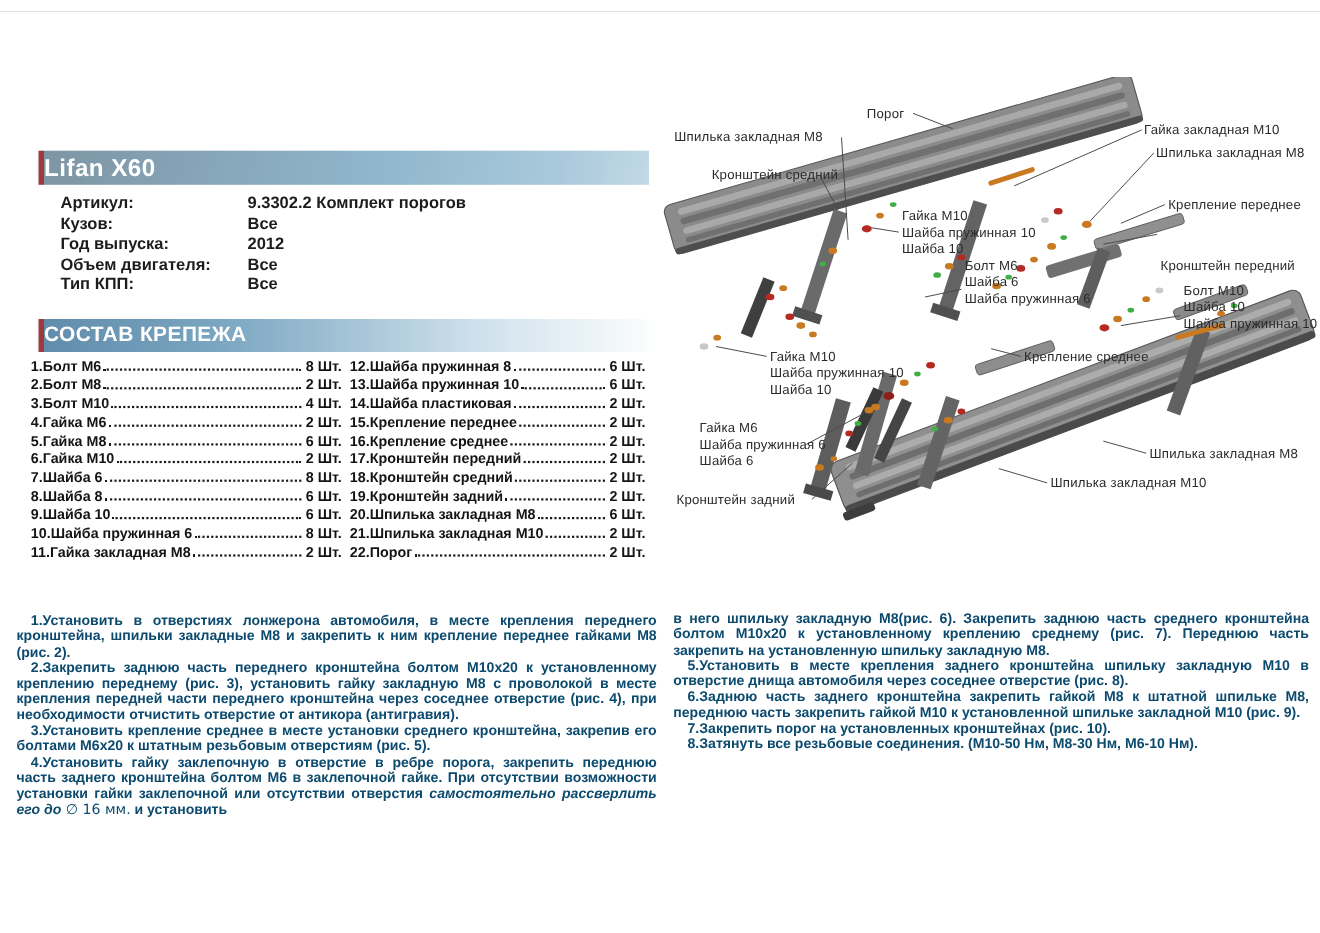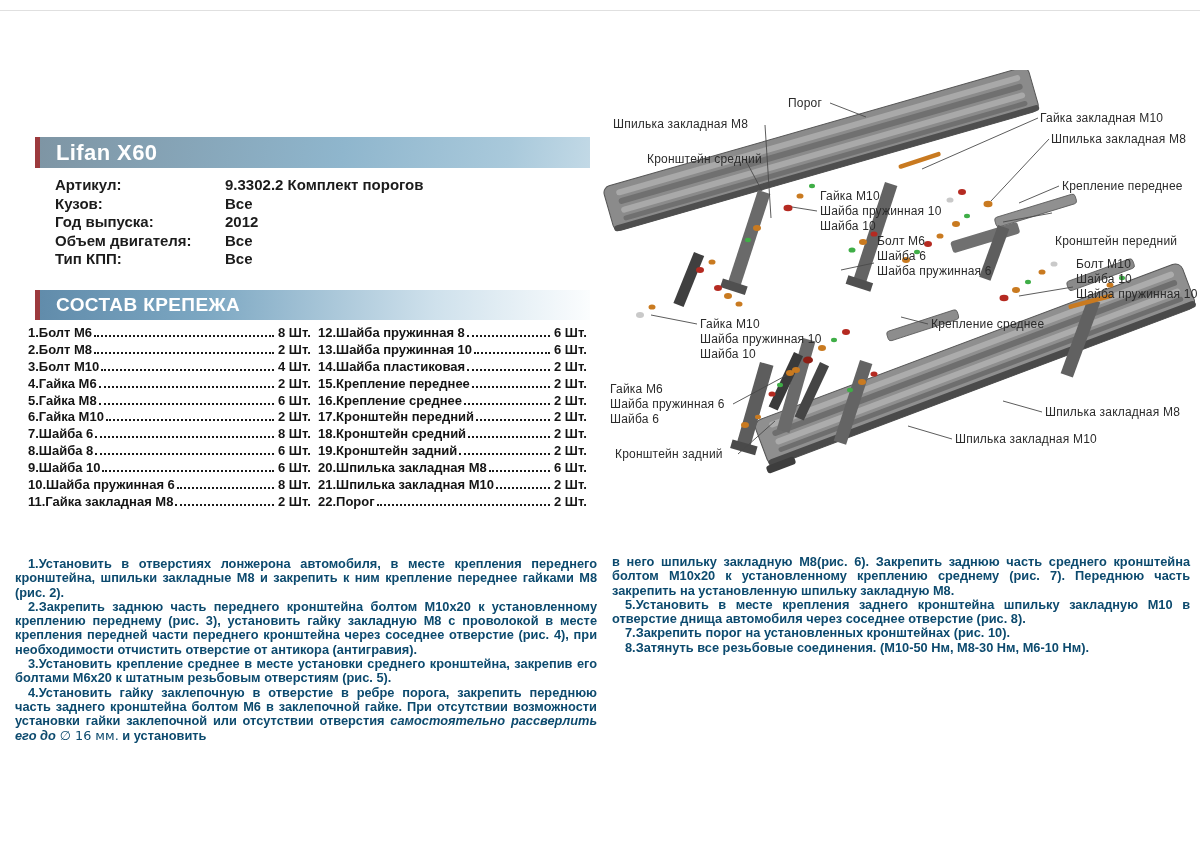--- a/index.html
+++ b/index.html
@@ -5,21 +5,21 @@
   html,body { margin:0; padding:0; background:#ffffff; }
   .page {
     position:relative; width:1200px; height:848px; background:#ffffff;
     font-family:"Liberation Sans", sans-serif; color:#1a1a1a; overflow:hidden;
   }
   .topline { position:absolute; left:0; top:10px; width:1200px; height:1px; background:#e0e0e0; }
 
   
   .banner {
     position:absolute; left:35px; color:#ffffff; font-weight:bold;
-    border-left:5px solid #9c3a3d; box-sizing:border-box; padding-left:16px;
+    border-left:5px solid #9c3a3d; box-sizing:border-box; padding-left:0;
     display:flex; align-items:center; letter-spacing:0.4px;
   }
   #brand-banner {
     top:137px; width:555px; height:31px; font-size:22px;
     background:linear-gradient(100deg,#7e95a4 0%,#8fb6cd 55%,#a9c9db 85%,#c2d9e6 100%);
   }
   #fasteners-banner {
     top:290px; width:555px; height:30px; font-size:19px;
     background:linear-gradient(90deg,#618cab 0%,#7ca7c2 30%,#cfe1ec 72%,#fbfdfe 100%);
   }
@@ -208,20 +208,21 @@
   <div class="instr" id="instr-left">
     <p class="ipara">1.Установить в отверстиях лонжерона автомобиля, в месте крепления переднего кронштейна, шпильки закладные М8 и закрепить к ним крепление переднее гайками М8 (рис. 2).</p>
     <p class="ipara">2.Закрепить заднюю часть переднего кронштейна болтом М10х20 к установленному креплению переднему (рис. 3), установить гайку закладную М8 с проволокой в месте крепления передней части переднего кронштейна через соседнее отверстие (рис. 4), при необходимости отчистить отверстие от антикора (антигравия).</p>
     <p class="ipara">3.Установить крепление среднее в месте установки среднего кронштейна, закрепив его болтами М6х20 к штатным резьбовым отверстиям (рис. 5).</p>
     <p class="ipara"><span>4.Установить гайку заклепочную в отверстие в ребре порога, закрепить переднюю часть заднего кронштейна болтом М6 в заклепочной гайке. При отсутствии возможности установки гайки заклепочной или отсутствии отверстия </span><span class="em">самостоятельно рассверлить его до</span><span class="sym"> ∅ 16 мм.</span><span> и установить</span></p>
   </div>
 
   <div class="instr" id="instr-right">
     <p class="ipara cont">в него шпильку закладную М8(рис. 6).  Закрепить заднюю часть среднего кронштейна болтом М10х20 к установленному креплению среднему (рис. 7).  Переднюю часть закрепить на установленную шпильку закладную М8.</p>
     <p class="ipara">5.Установить в месте крепления заднего кронштейна шпильку закладную М10 в отверстие днища автомобиля через соседнее отверстие (рис. 8).</p>
+    <p class="ipara">6.Заднюю часть заднего кронштейна закрепить гайкой М8 к штатной шпильке М8, переднюю часть закрепить гайкой М10 к установленной шпильке закладной М10 (рис. 9).</p>
     <p class="ipara">7.Закрепить порог на установленных кронштейнах (рис. 10).</p>
     <p class="ipara">8.Затянуть все резьбовые соединения.  (М10-50 Нм,  М8-30 Нм, М6-10 Нм).</p>
   </div>
 
   <div class="diagram">
     <svg width="602" height="452" viewBox="0 0 602 452">
 
       <g transform="translate(17,162) rotate(-16)">
         <rect x="0" y="-46" width="442" height="46" rx="7" fill="#8b8b8b" stroke="#565656" stroke-width="1"></rect>
         <rect x="12" y="-40" width="420" height="6" rx="3" fill="#a9a9a9"></rect>
@@ -381,21 +382,21 @@
       <div>Болт М10</div>
       <div>Шайба 10</div>
       <div>Шайба пружинная 10</div>
     </div>
     <div class="dlabel" style="left:102px; top:247px;">
       <div>Гайка М10</div>
       <div>Шайба пружинная 10</div>
       <div>Шайба 10</div>
     </div>
     <div class="dlabel" style="left:333px; top:247px;">Крепление среднее</div>
-    <div class="dlabel" style="left:12px; top:312px;">
+    <div class="dlabel" style="left:38px; top:312px;">
       <div>Гайка М6</div>
       <div>Шайба пружинная 6</div>
       <div>Шайба 6</div>
     </div>
     <div class="dlabel" style="left:447px; top:335px;">Шпилька закладная М8</div>
     <div class="dlabel" style="left:357px; top:362px;">Шпилька закладная М10</div>
     <div class="dlabel" style="left:17px; top:377px;">Кронштейн задний</div>
   </div>
 </div>
 

